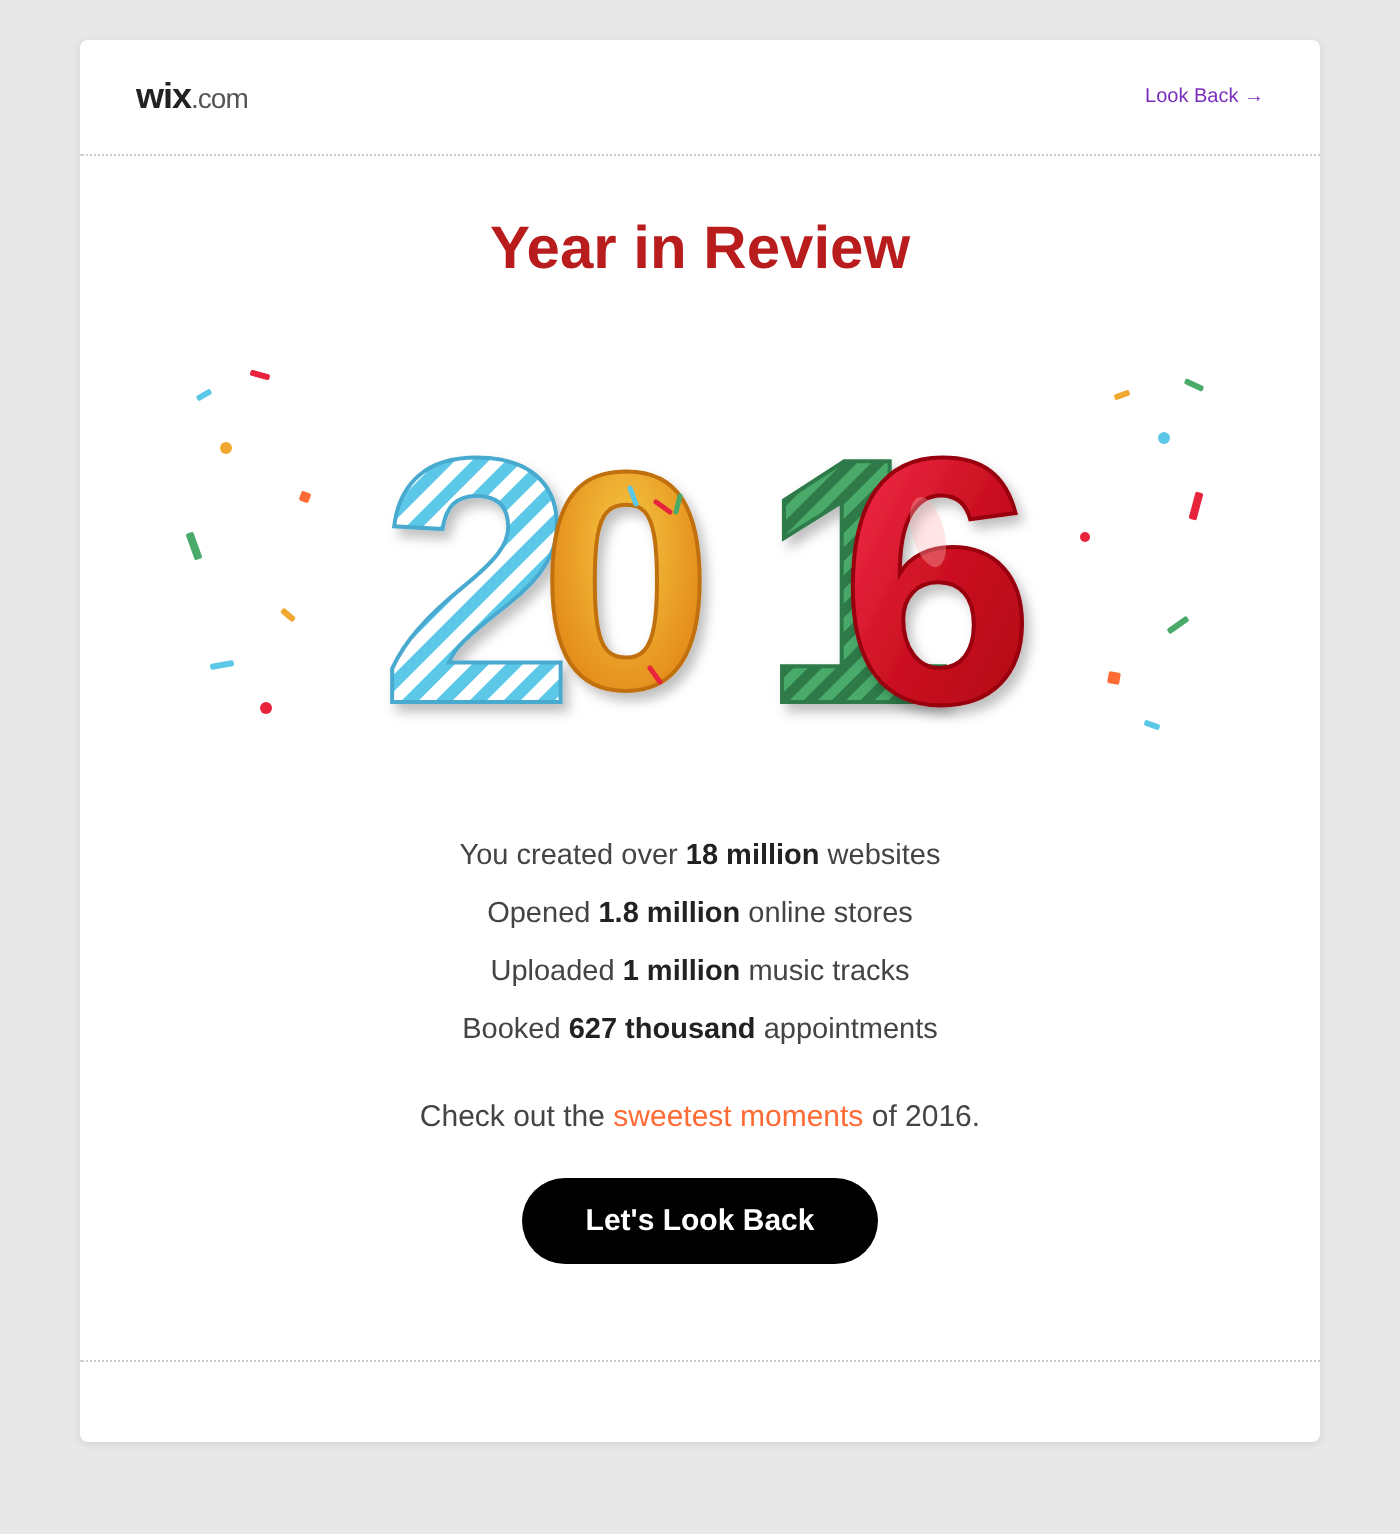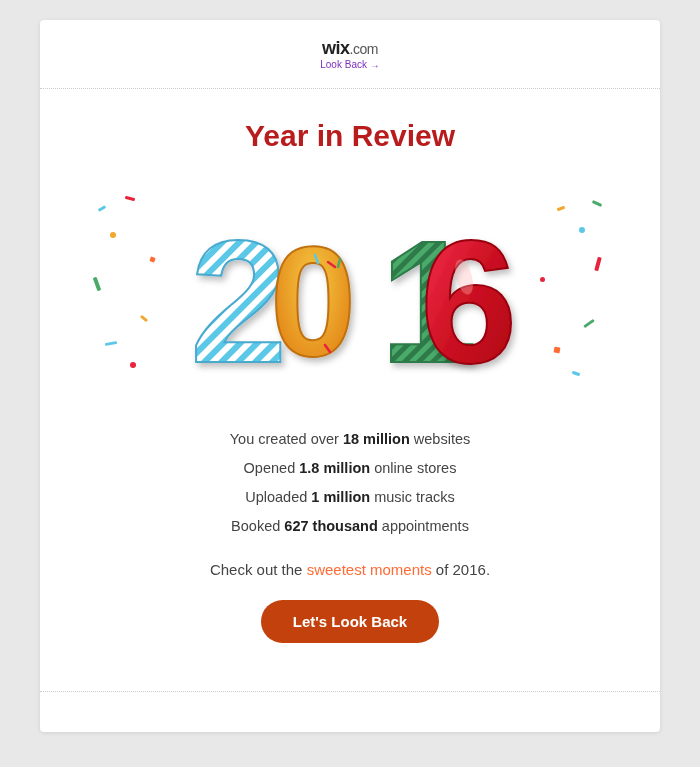--- a/index.html
+++ b/index.html
@@ -18,21 +18,20 @@
       border-radius: 4px;
       box-shadow: 0 1px 4px rgba(0,0,0,0.1);
       overflow: hidden;
     }
     .header {
       padding: 18px 28px;
       display: flex;
       justify-content: space-between;
       align-items: center;
       border-bottom: 1px dotted #cccccc;
-      flex-direction: column;
     }
     .logo {
       font-size: 18px;
       font-weight: bold;
       color: #222;
       letter-spacing: -0.5px;
     }
     .logo span {
       color: #222;
     }
@@ -91,21 +90,21 @@
       font-size: 15px;
       color: #444;
       margin-bottom: 22px;
     }
     .cta-text a {
       color: #ff6b35;
       text-decoration: none;
     }
     .cta-button {
       display: inline-block;
-      background: #c2410c;
+      background: #000000;
       color: #fff;
       padding: 13px 32px;
       border-radius: 30px;
       font-size: 15px;
       font-weight: bold;
       text-decoration: none;
       cursor: pointer;
       border: none;
       margin-bottom: 28px;
     }

